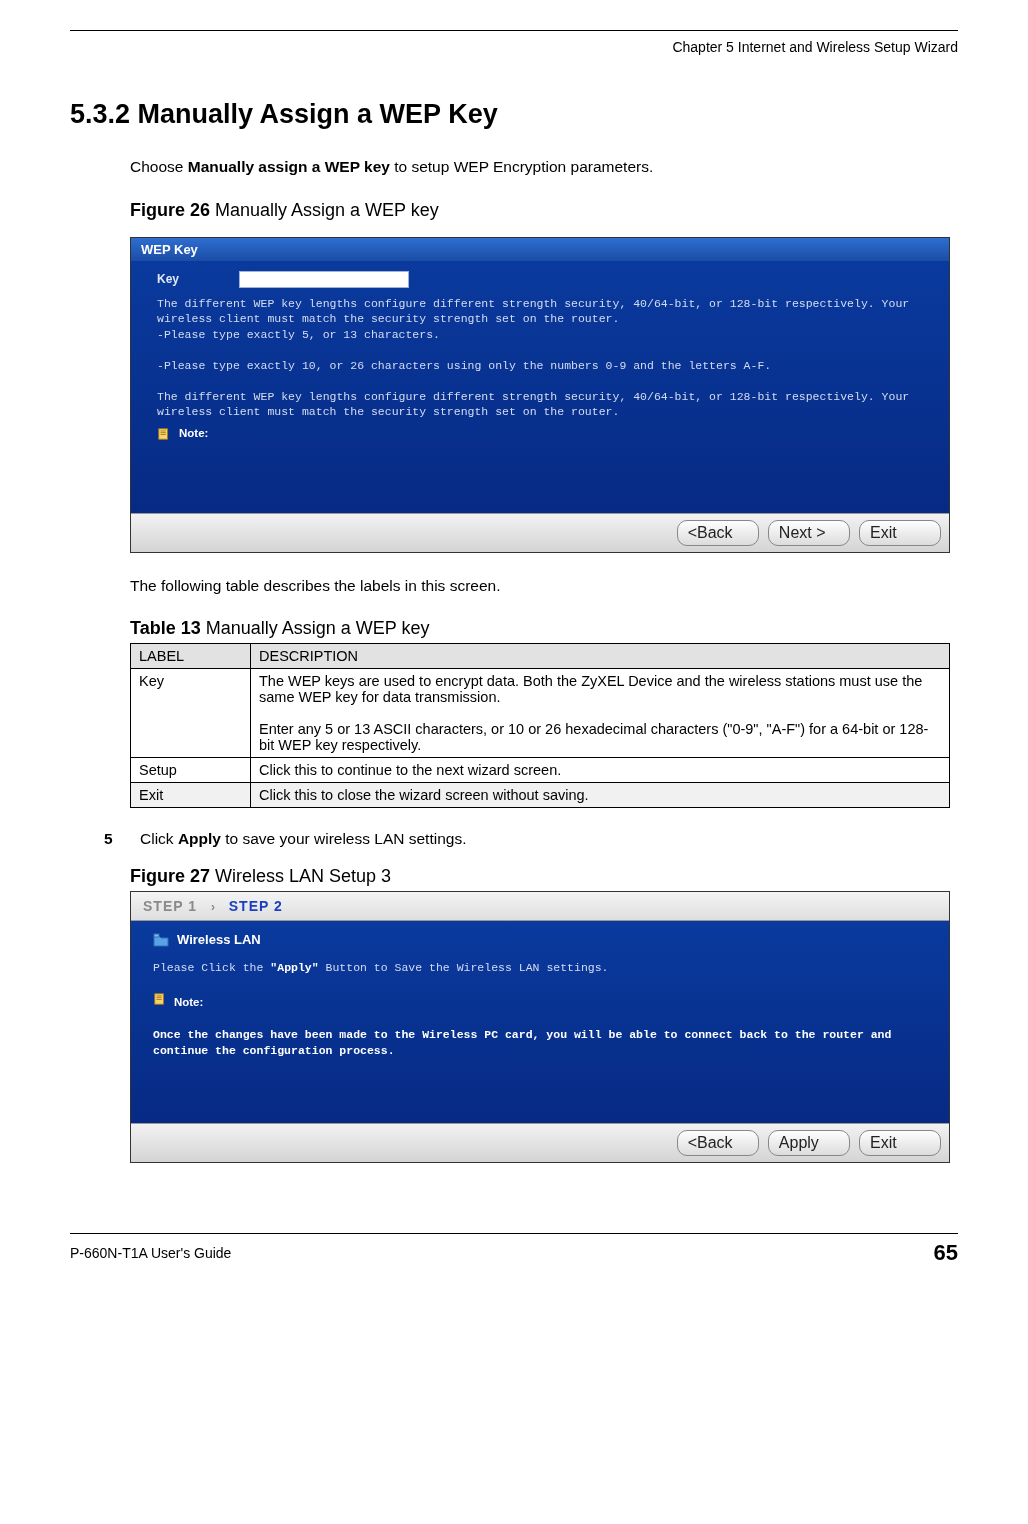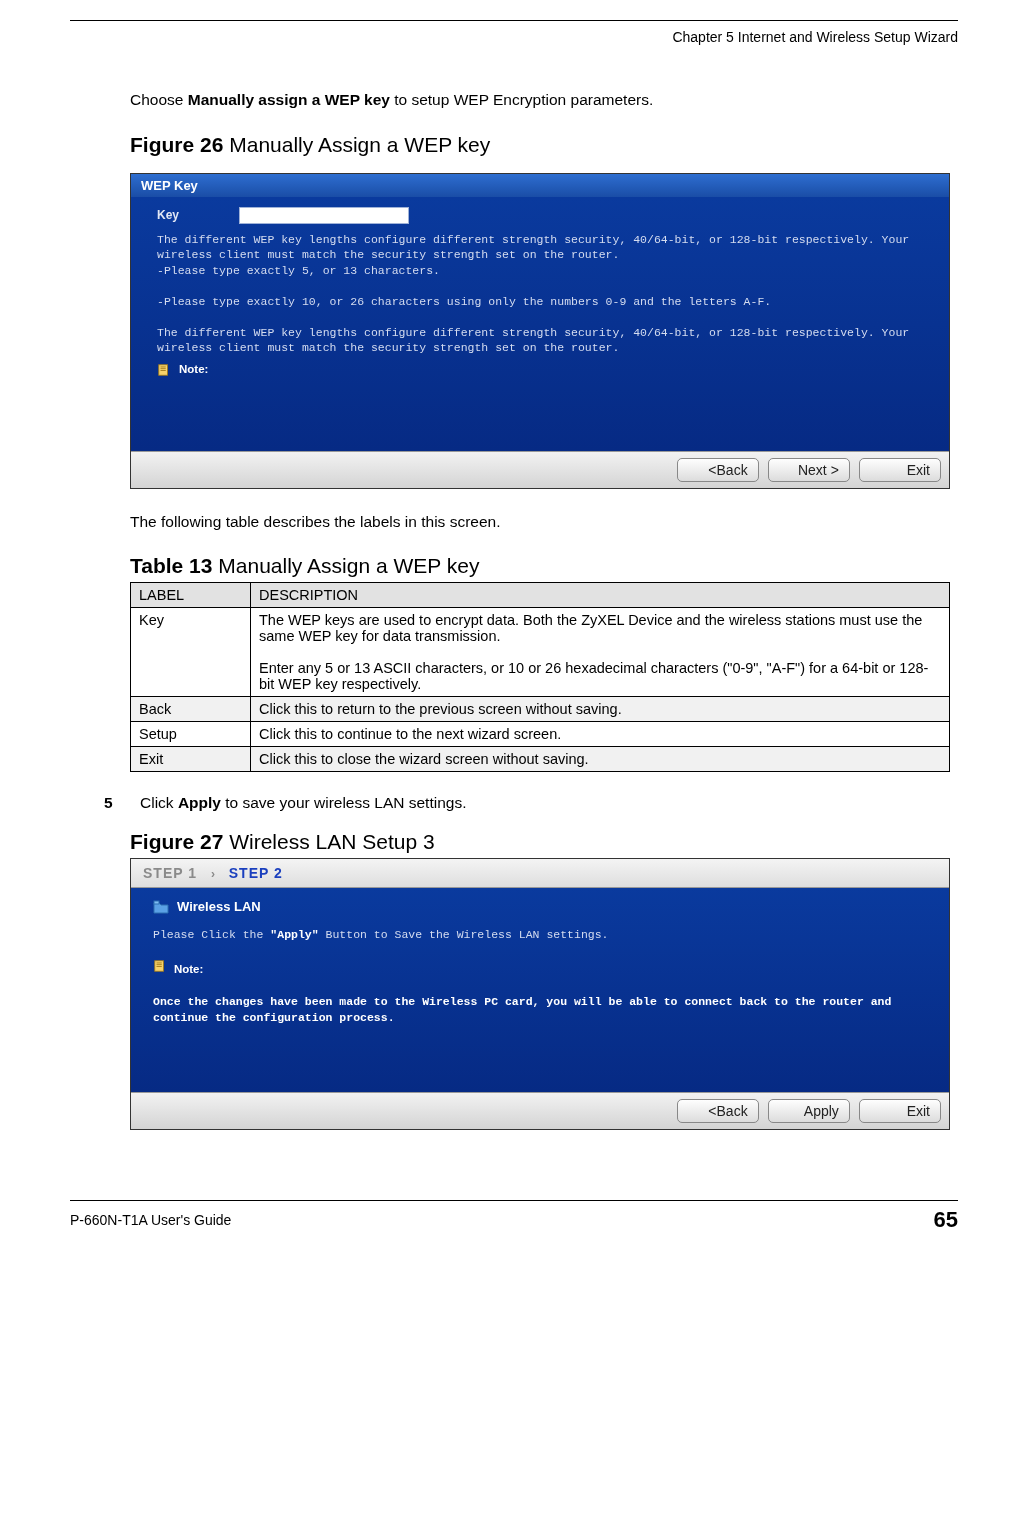--- a/index.html
+++ b/index.html
@@ -7,21 +7,21 @@
     margin: 0;
     padding: 0;
     font-family: Verdana, Arial, sans-serif;
     font-size: 15px;
     color: #000;
     background: #fff;
     width: 1028px;
   }
   .page {
     width: 1028px;
-    padding: 20px 70px 20px 70px;
+    padding: 30px 70px 20px 70px;
     position: relative;
   }
   .header-line {
     border-top: 1.5px solid #000;
     margin-bottom: 8px;
   }
   .chapter-header {
     text-align: right;
     font-size: 14px;
     color: #000;
@@ -38,21 +38,21 @@
     margin-left: 60px;
     margin-right: 8px;
   }
   .body-para {
     font-size: 15.5px;
     margin: 3px 0 22px 0;
     line-height: 1.4;
   }
   .bold { font-weight: bold; }
   .figure-label {
-    font-size: 21px;
+    font-size: 18px;
     margin: 0 0 4px 0;
   }
   .figure-box {
     border: 1px solid #333;
     background: #ececec;
     overflow: hidden;
   }
   
   .fig26 {
     height: 316px;
@@ -117,24 +117,24 @@
     text-align: right;
   }
   .wiz-button {
     display: inline-block;
     min-width: 82px;
     padding: 3px 10px;
     margin-left: 5px;
     background: linear-gradient(#fefefe, #dcdcdc);
     border: 1px solid #888;
     font-family: Verdana, sans-serif;
-    font-size: 14px;
+    font-size: 16px;
     color: #222;
-    text-align: right;
-    border-radius: 5px;
+    text-align: left;
+    border-radius: 10px;
   }
   
   .desc-table {
     width: 100%;
     border-collapse: collapse;
     margin-top: 4px;
     margin-bottom: 22px;
     font-size: 14.5px;
   }
   .desc-table th, .desc-table td {
@@ -223,20 +223,21 @@
 </style>
 </head>
 <body>
 <div class="page">
 
 <div class="chapter-header">
   <div class="header-line"></div>
   <span>Chapter 5 Internet and Wireless Setup Wizard</span>
 </div>
 
+<h2 class="section-heading">5.3.2  Manually Assign a WEP Key</h2>
 
 <div class="indent-block">
 
   <p class="body-para">
     <span>Choose </span><span class="bold">Manually assign a WEP key</span><span> to setup WEP Encryption parameters.</span>
   </p>
 
   <p class="figure-label">
     <span class="bold">Figure 26</span><span>   Manually Assign a WEP key</span>
   </p>
@@ -288,24 +289,20 @@
       </tr>
     </thead>
     <tbody>
       <tr>
         <td class="label-col">Key</td>
         <td>
           <span>The WEP keys are used to encrypt data. Both the ZyXEL Device and the wireless stations must use the same WEP key for data transmission.</span><br><br>
           <span>Enter any 5 or 13 ASCII characters, or 10 or 26 hexadecimal characters ("0-9", "A-F") for a 64-bit or 128-bit WEP key respectively.</span>
         </td>
       </tr>
-      <tr class="alt">
-        <td class="label-col">Back</td>
-        <td>Click this to return to the previous screen without saving.</td>
-      </tr>
       <tr>
         <td class="label-col">Setup</td>
         <td>Click this to continue to the next wizard screen.</td>
       </tr>
       <tr class="alt">
         <td class="label-col">Exit</td>
         <td>Click this to close the wizard screen without saving.</td>
       </tr>
     </tbody>
   </table>

